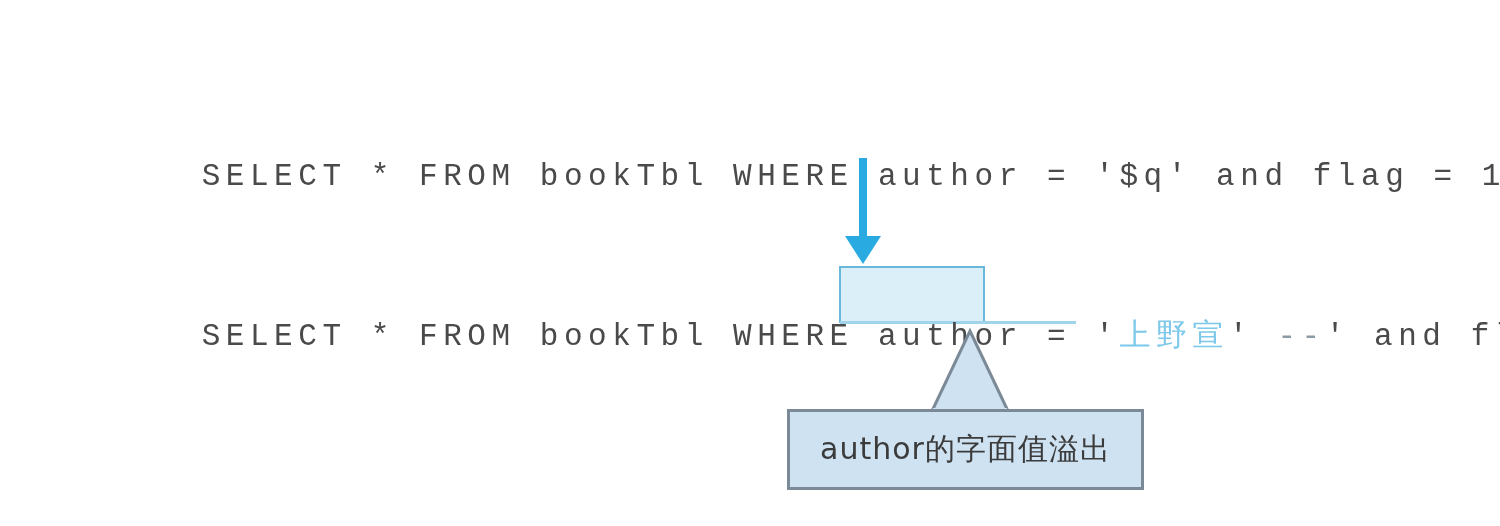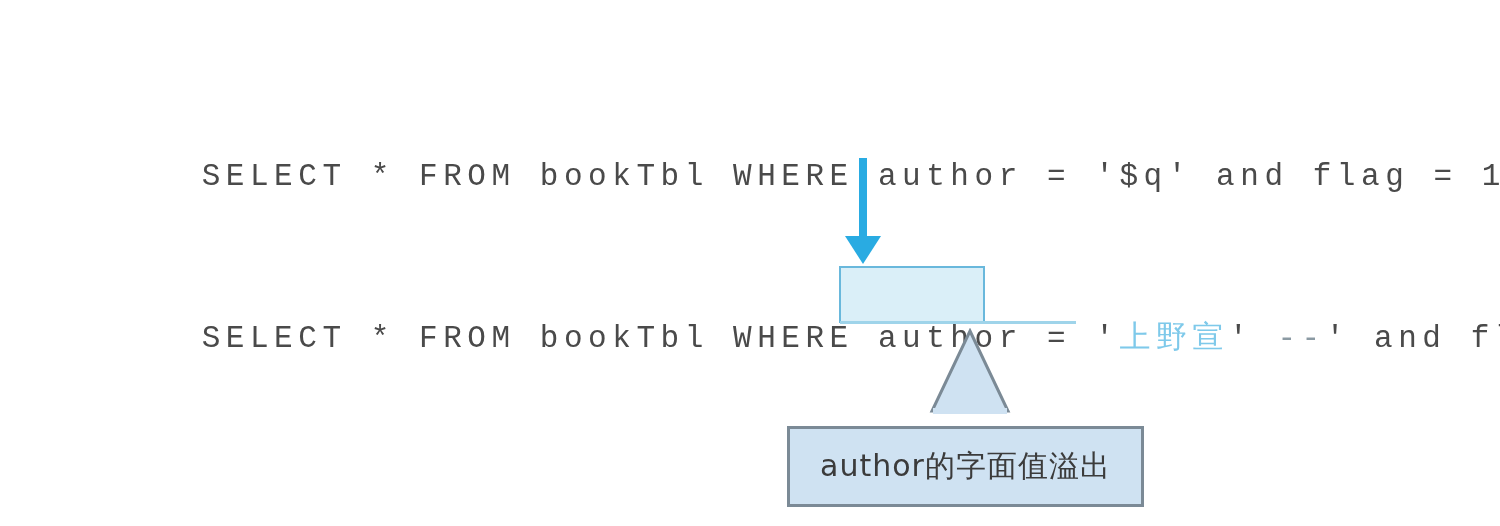--- a/index.html
+++ b/index.html
@@ -27,21 +27,20 @@
     line-height: 1;
   }
   #line1 { left: 105px; top: 130px; }
   #line2 { left: 105px; top: 290px; }
 
   .seg { white-space: pre; }
 
   
   .jp-blue {
     color: #7ec9ea;
-    font-family: Liberation Serif, serif;
   }
   .dashes {
     color: #8b9aa3;
   }
 
   
   #payload-highlight {
     position: absolute;
     left: 839px;
     top: 266px;
@@ -68,21 +67,21 @@
     left: 838px;
     top: 158px;
     width: 50px;
     height: 108px;
   }
 
   
   #callout {
     position: absolute;
     left: 787px;
-    top: 426px;
+    top: 409px;
     width: 357px;
     height: 81px;
     background: #cfe2f2;
     border: 3px solid #7b8a96;
     box-sizing: border-box;
     display: flex;
     align-items: center;
     justify-content: center;
   }
   #callout-text {

